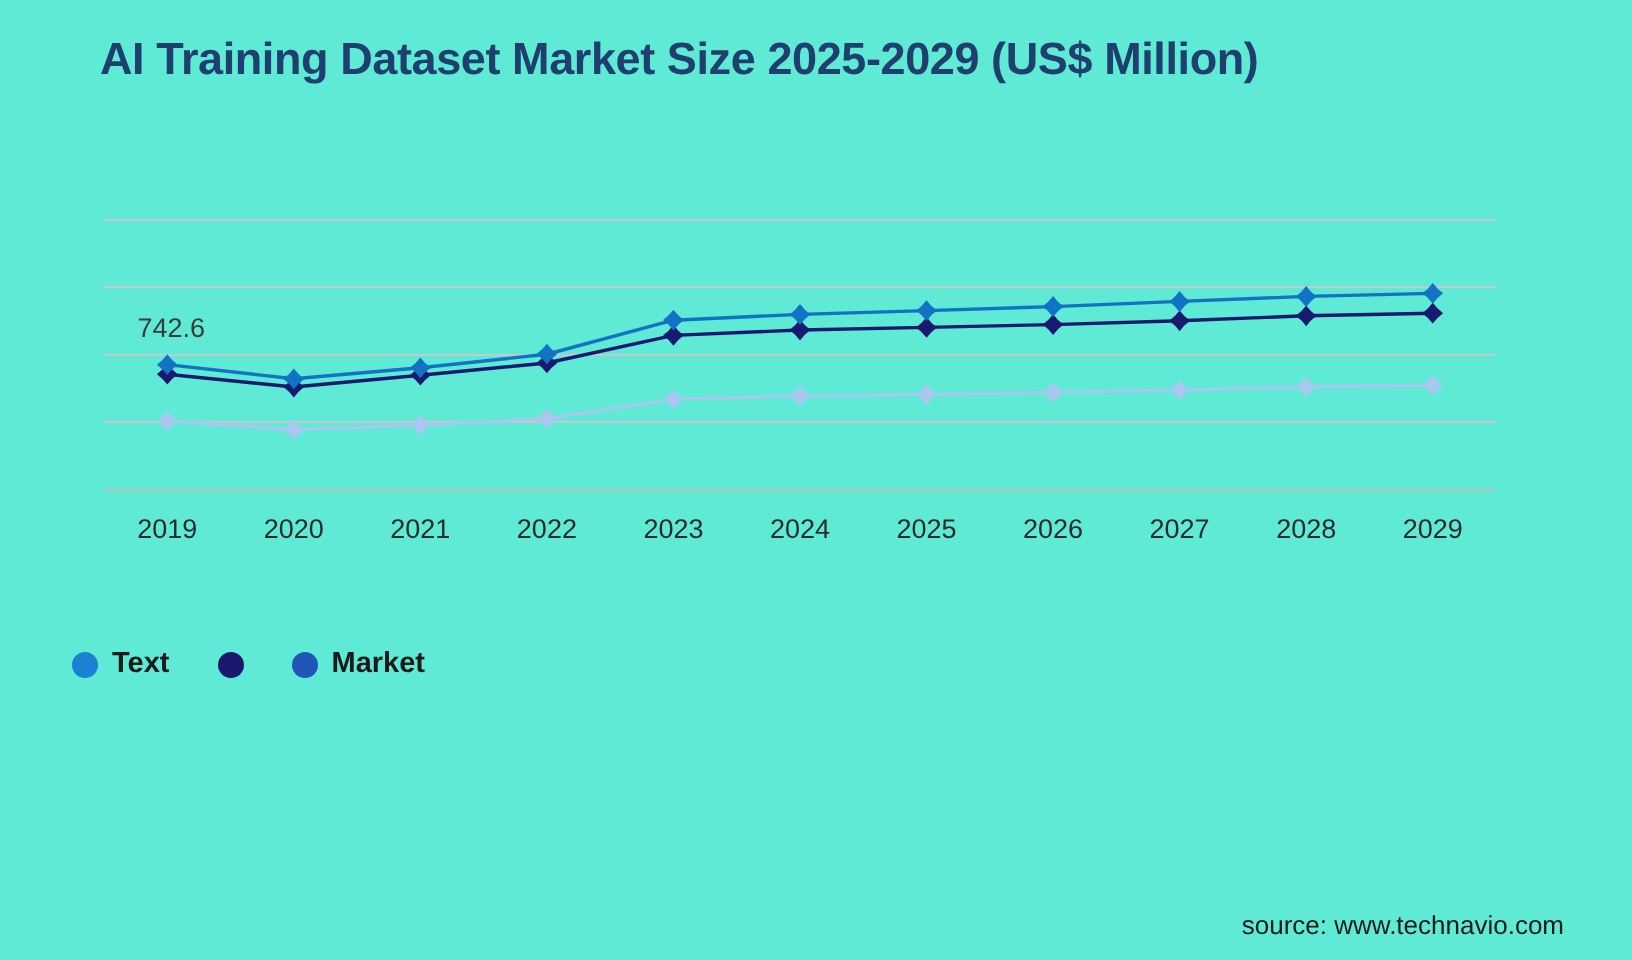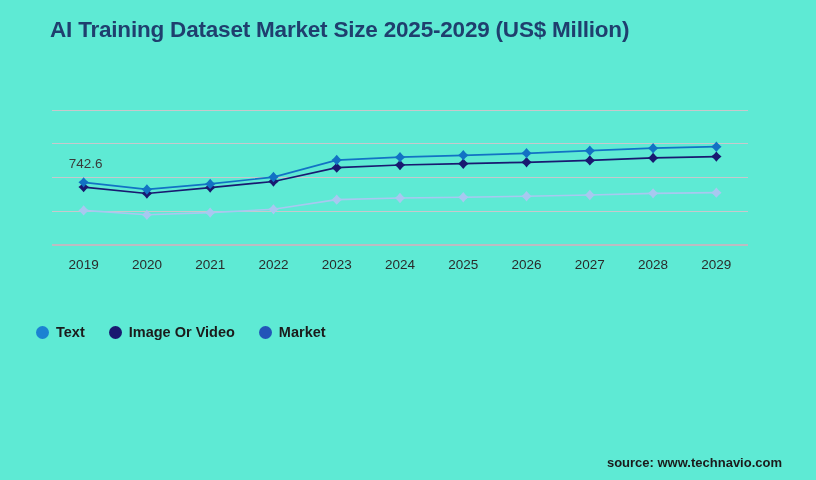--- a/index.html
+++ b/index.html
@@ -63,21 +63,21 @@
     font-size: 14.5px;
     font-weight: bold;
     color: #1b1b1b;
     white-space: nowrap;
   }
   #source-note {
     position: absolute;
     right: 34px;
     top: 455px;
     font-size: 13px;
-    font-weight: bold;
+    font-weight: normal;
     color: #1b1b1b;
     white-space: nowrap;
   }
   .axis-tick-label {
     font-family: "Liberation Sans", sans-serif;
     font-size: 13.5px;
     fill: #2b2b2b;
   }
   .point-label {
     font-family: "Liberation Sans", sans-serif;
@@ -176,21 +176,20 @@
     </svg>
   </div>
 
   <div id="legend">
     <div class="legend-item">
       <span class="legend-swatch" style="background: rgb(27, 130, 210);"></span>
       <span class="legend-label">Text</span>
     </div>
     <div class="legend-item">
       <span class="legend-swatch" style="background: rgb(25, 25, 112);"></span>
-      <span class="legend-label">Image Or Video</span>
     </div>
     <div class="legend-item">
       <span class="legend-swatch" style="background: rgb(34, 85, 184);"></span>
       <span class="legend-label">Market</span>
     </div>
   </div>
 
   <div id="source-note">source: www.technavio.com</div>
 
 </div>

